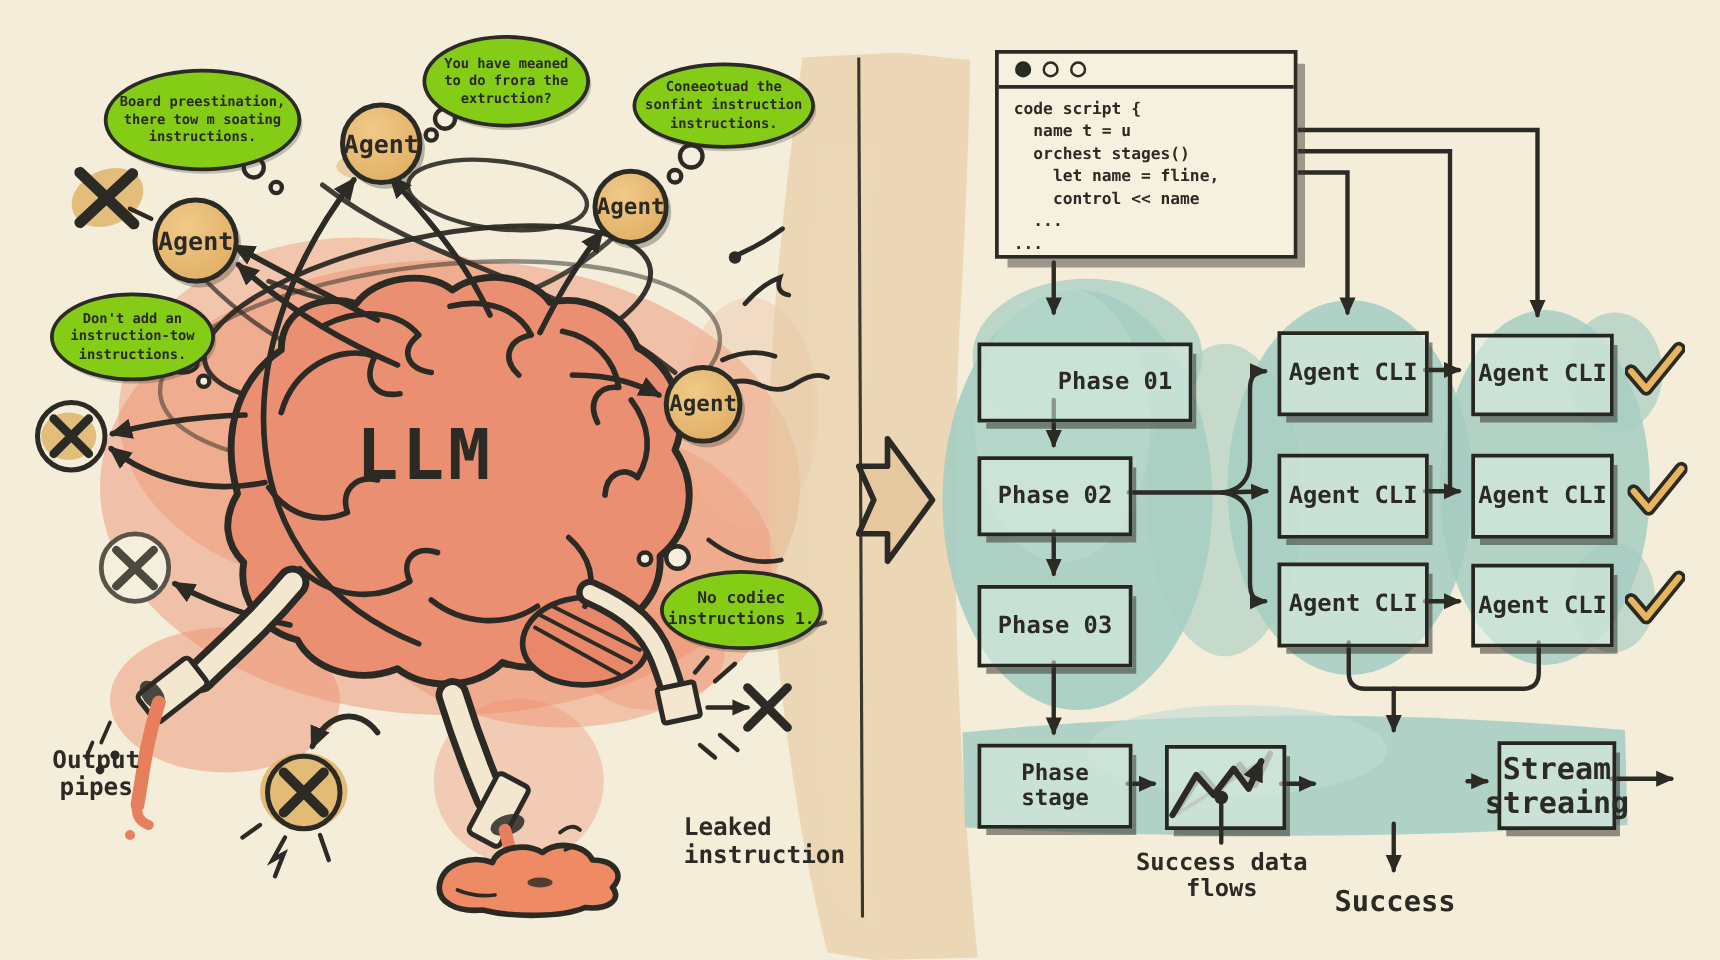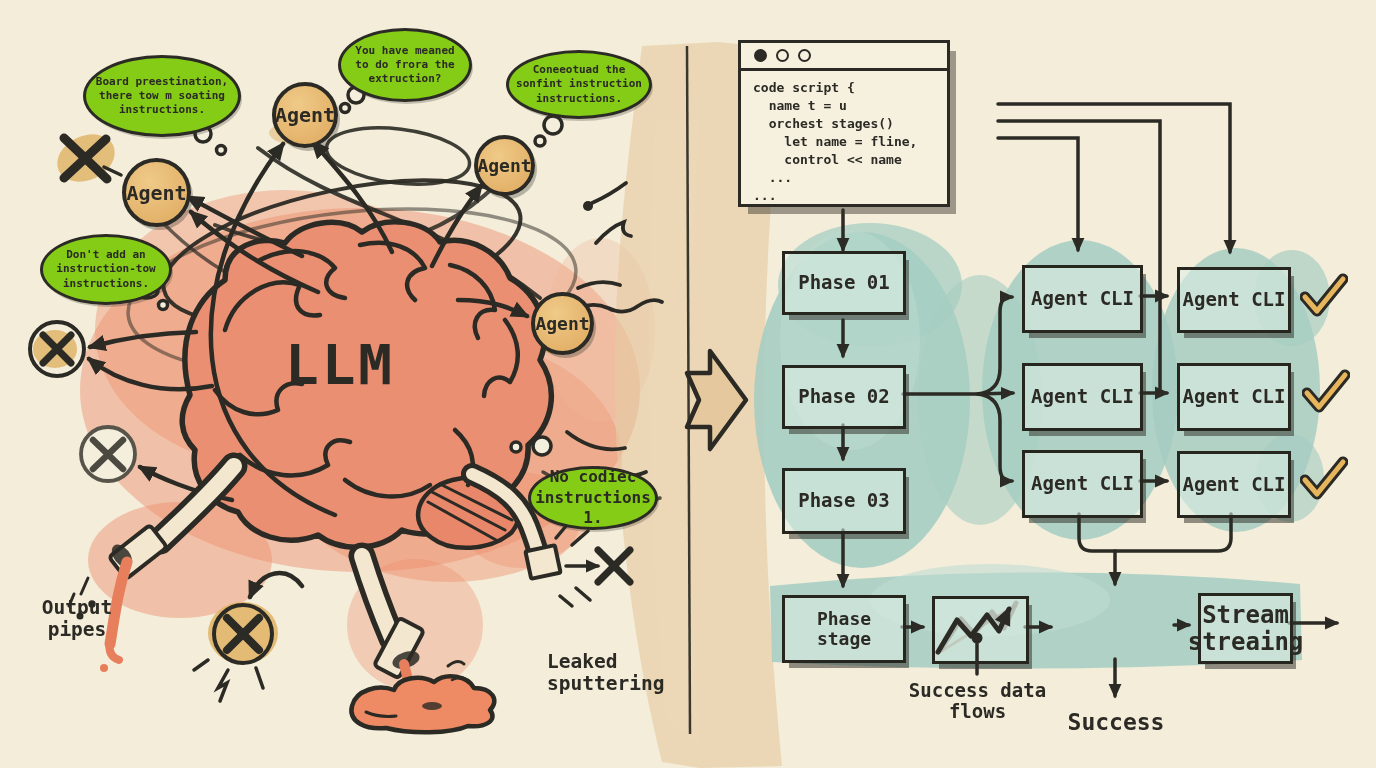--- a/index.html
+++ b/index.html
@@ -13,21 +13,21 @@
           box-shadow:2px 3px 0 -1px rgba(43,42,36,.25);z-index:2;}
   .agent{position:absolute;border-radius:50%;border:4px solid #2b2a24;
          background:radial-gradient(circle at 38% 32%,#efca88,#dfa95e);
          display:flex;align-items:center;justify-content:center;font-size:20px;font-weight:bold;
          box-shadow:3px 4px 0 -1px rgba(43,42,36,.3);z-index:2;}
   .fbox{position:absolute;border:3px solid #26261f;background:rgba(222,238,230,.55);
         display:flex;align-items:center;justify-content:center;text-align:center;
         font-size:19px;font-weight:bold;white-space:pre-line;line-height:1.12;
         box-shadow:5px 7px 0 -2px rgba(43,42,36,.5);z-index:2;}
   .hand-label{position:absolute;font-weight:bold;white-space:pre-line;z-index:2;line-height:1.12;}
-  .codewin{position:absolute;left:738px;top:40px;width:212px;height:167px;border:3px solid #2b2a24;
+  .codewin{position:absolute;left:796px;top:40px;width:242px;height:167px;border:3px solid #2b2a24;
            background:#f6f0df;box-shadow:8px 9px 0 -2px rgba(60,57,46,.48);z-index:2;box-sizing:border-box;}
   .codebar{height:25px;border-bottom:3px solid #2b2a24;display:flex;align-items:center;gap:9px;padding-left:13px;}
   .wdot{width:13px;height:13px;border-radius:50%;border:2.5px solid #2b2a24;box-sizing:border-box;}
   .wdot.filled{background:#2b2a24;}
   .codebody{padding:8px 12px;font-size:13px;font-weight:bold;line-height:18px;}
   .codeline{white-space:pre;}
   .llm{position:absolute;left:250px;top:332px;width:180px;text-align:center;
        font-size:56px;font-weight:bold;letter-spacing:3px;z-index:2;}
   .check{position:absolute;z-index:2;}
 </style>
@@ -247,60 +247,60 @@
 instructions.</div>
   <div class="bubble" style="left:338px;top:28px;width:128px;height:68px;">You have meaned
 to do frora the
 extruction?</div>
   <div class="bubble" style="left:506px;top:50px;width:140px;height:63px;">Coneeotuad the
 sonfint instruction
 instructions.</div>
   <div class="bubble" style="left:40px;top:234px;width:126px;height:65px;">Don't add an
 instruction-tow
 instructions.</div>
-  <div class="bubble" style="left:528px;top:466px;width:124px;height:58px;font-size:16px;">No codiec
+  <div class="bubble" style="left:528px;top:456px;width:124px;height:58px;font-size:13px;">No codiec
 instructions 1.</div>
 
   <div class="agent" style="left:272px;top:82px;width:58px;height:58px;">
       <span>Agent</span>
     </div>
   <div class="agent" style="left:474px;top:135px;width:53px;height:53px;font-size:18px;">
       <span>Agent</span>
     </div>
   <div class="agent" style="left:122px;top:158px;width:61px;height:61px;">
       <span>Agent</span>
     </div>
   <div class="agent" style="left:531px;top:292px;width:55px;height:55px;font-size:18px;">
       <span>Agent</span>
     </div>
 
   <div class="llm">LLM</div>
   <div class="hand-label" style="left:18px;top:597px;width:118px;text-align:center;font-size:19.5px;">Output
 pipes</div>
   <div class="hand-label" style="left:547px;top:651px;width:140px;font-size:19.5px;">Leaked
-sputtering</div>
+instruction</div>
 
   <div class="codewin">
     <div class="codebar">
       <span class="wdot filled"></span>
       <span class="wdot"></span>
       <span class="wdot"></span>
     </div>
     <div class="codebody">
       <div class="codeline">code script {</div>
       <div class="codeline">  name t = u</div>
       <div class="codeline">  orchest stages()</div>
       <div class="codeline">    let name = fline,</div>
       <div class="codeline">    control &lt;&lt; name</div>
       <div class="codeline">  ...</div>
       <div class="codeline">...</div>
     </div>
   </div>
 
-  <div class="fbox" style="left:782px;top:251px;width:118px;height:58px;">Phase 01</div>
+  <div class="fbox" style="left:782px;top:274px;width:118px;height:58px;padding-left:48px;">Phase 01</div>
   <div class="fbox" style="left:782px;top:365px;width:118px;height:58px;">Phase 02</div>
   <div class="fbox" style="left:782px;top:468px;width:118px;height:60px;">Phase 03</div>
   <div class="fbox" style="left:782px;top:595px;width:118px;height:62px;font-size:18px;">Phase stage</div>
 
   <div class="fbox" style="left:1022px;top:265px;width:115px;height:62px;">Agent CLI</div>
   <div class="fbox" style="left:1022px;top:363px;width:115px;height:62px;">Agent CLI</div>
   <div class="fbox" style="left:1022px;top:450px;width:115px;height:62px;">Agent CLI</div>
   <div class="fbox" style="left:1177px;top:267px;width:108px;height:60px;">Agent CLI</div>
   <div class="fbox" style="left:1177px;top:363px;width:108px;height:62px;">Agent CLI</div>
   <div class="fbox" style="left:1177px;top:451px;width:108px;height:61px;">Agent CLI</div>

